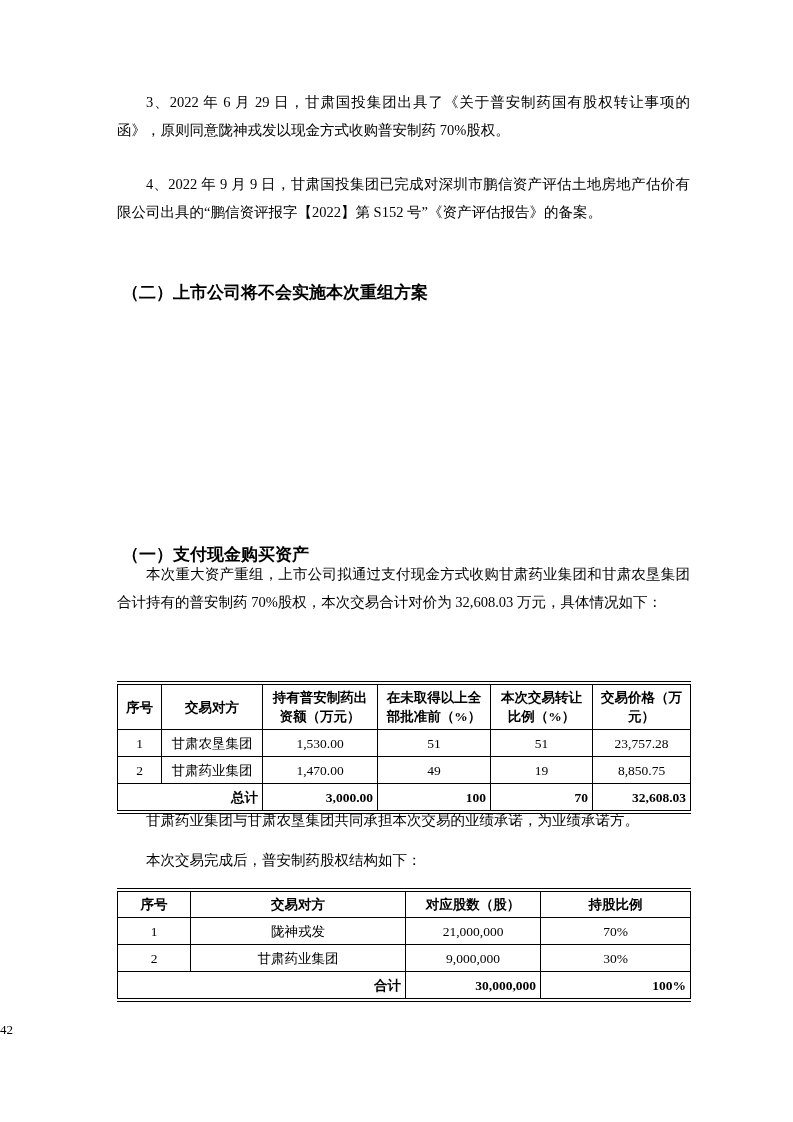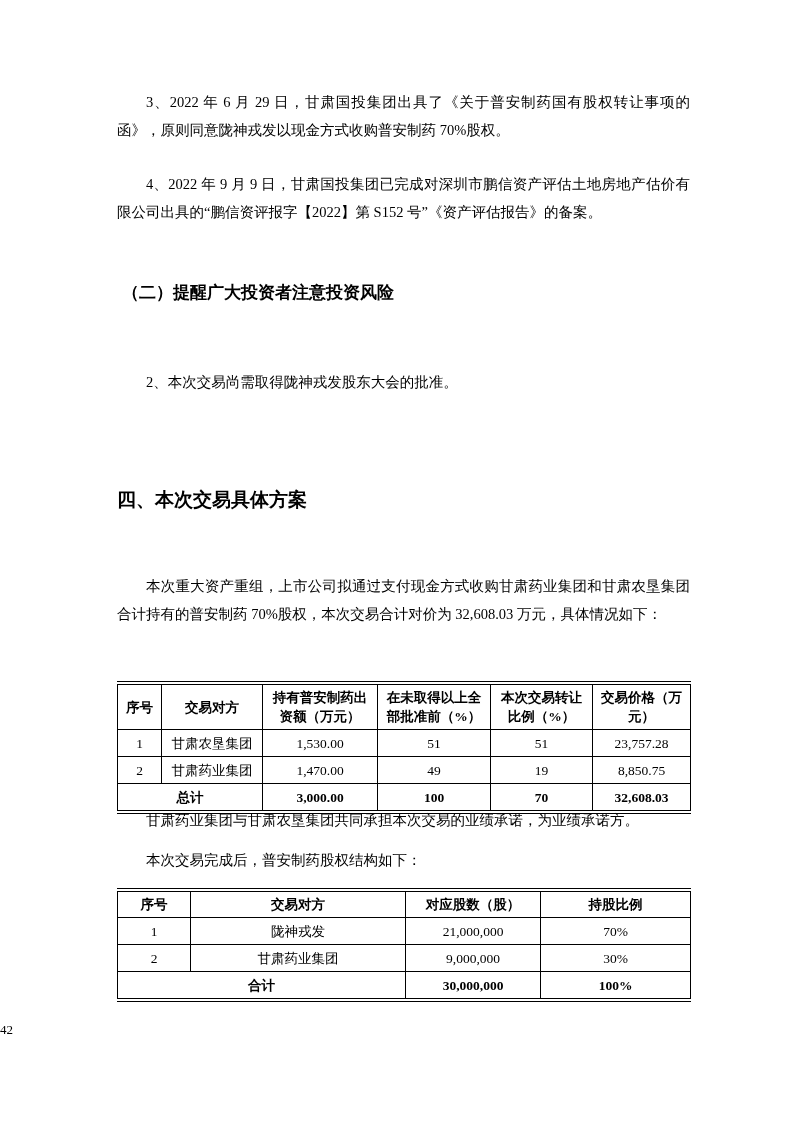--- a/index.html
+++ b/index.html
@@ -56,46 +56,45 @@
     padding: 3px 4px;
     text-align: center;
     overflow: hidden;
   }
   table.doc-table thead th {
     font-weight: 700;
     border-bottom: 1.8px solid #000;
   }
   table.doc-table td { height: 20px; }
   td.num-right { text-align: right; padding-right: 8px; }
-  tr.total-row td { font-weight: 700; }
+  tr.total-row td { font-weight: 700; text-align: right; }
   .page-number {
     position: absolute;
     left: 0; width: 793px;
     font-size: 13px;
   }
 </style>
 </head>
 <body>
 
 <div class="page">
 
   <p class="para block" style="top:88px">3、2022 年 6 月 29 日，甘肃国投集团出具了《关于普安制药国有股权转让事项的函》，原则同意陇神戎发以现金方式收购普安制药 70%股权。</p>
 
   <p class="para block" style="top:170px">4、2022 年 9 月 9 日，甘肃国投集团已完成对深圳市鹏信资产评估土地房地产估价有限公司出具的“鹏信资评报字【2022】第 S152 号”《资产评估报告》的备案。</p>
 
-  <h3 class="h-sub block" style="top:282px">（二）提醒广大投资者注意投资风险</h3>
+  <h3 class="h-sub block" style="top:282px">（二）上市公司将不会实施本次重组方案</h3>
 
 
-  <p class="para block" style="top:368px">2、本次交易尚需取得陇神戎发股东大会的批准。</p>
 
 
-  <h2 class="h-major block" style="top:488px">四、本次交易具体方案</h2>
 
+  <h3 class="h-sub block" style="top:544px">（一）支付现金购买资产</h3>
 
-  <p class="para block" style="top:572px">本次重大资产重组，上市公司拟通过支付现金方式收购甘肃药业集团和甘肃农垦集团合计持有的普安制药 70%股权，本次交易合计对价为 32,608.03 万元，具体情况如下：</p>
+  <p class="para block" style="top:560px">本次重大资产重组，上市公司拟通过支付现金方式收购甘肃药业集团和甘肃农垦集团合计持有的普安制药 70%股权，本次交易合计对价为 32,608.03 万元，具体情况如下：</p>
 
   <table class="doc-table block" style="top:681px">
     <colgroup>
       <col style="width:44px">
         <col style="width:101px">
         <col style="width:115px">
       <col style="width:113px">
         <col style="width:102px">
         <col style="width:98px">
     </colgroup>

